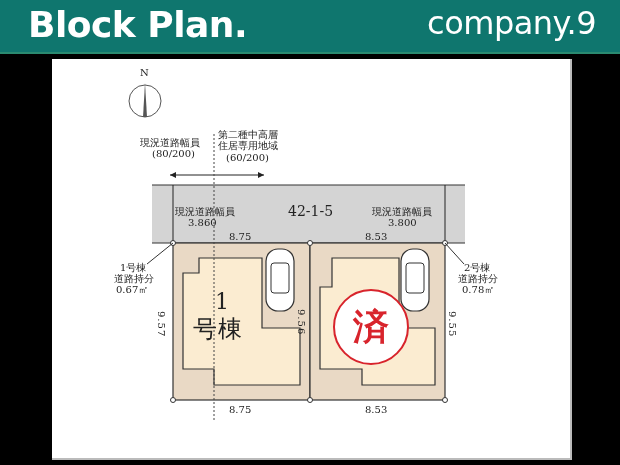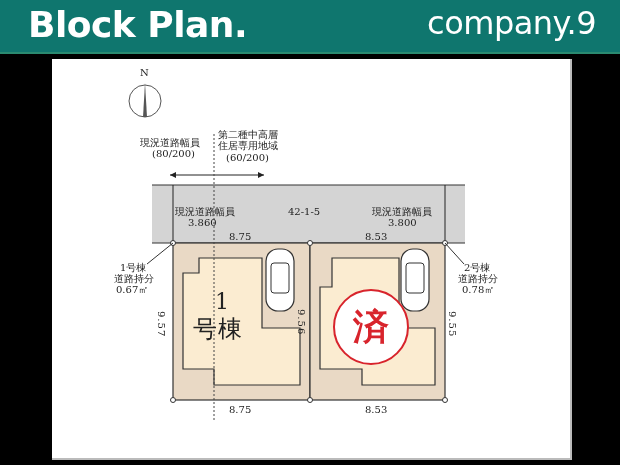--- a/index.html
+++ b/index.html
@@ -24,21 +24,21 @@
 
     .paper {
       position: absolute; left: 52px; top: 59px; width: 520px; height: 401px;
       background: #fff;
       border-right: 2px solid #bbb;
       border-bottom: 2px solid #bbb;
     }
     .plan { position: absolute; left: 0; top: 0; }
 
     .lbl { position: absolute; font-size: 10px; color: #222; line-height: 11px; text-align: center; white-space: nowrap; }
-    .lbl-lg { font-size: 10px; }
+    .lbl-lg { font-size: 14px; }
     .vert { writing-mode: vertical-rl; font-size: 10px; color: #222; position: absolute; letter-spacing: 1px; }
 
     .lot-label-num { position: absolute; font-size: 22px; color: #222; }
     .lot-label-name { position: absolute; font-size: 24px; color: #222; letter-spacing: 1px; }
 
     .stamp {
       position: absolute; width: 76px; height: 76px; border-radius: 50%;
       background: #fff; border: 2px solid #d8242c;
       display: flex; align-items: center; justify-content: center;
       color: #d8242c; font-family: "DejaVu Sans", sans-serif; font-weight: bold; font-size: 36px;

